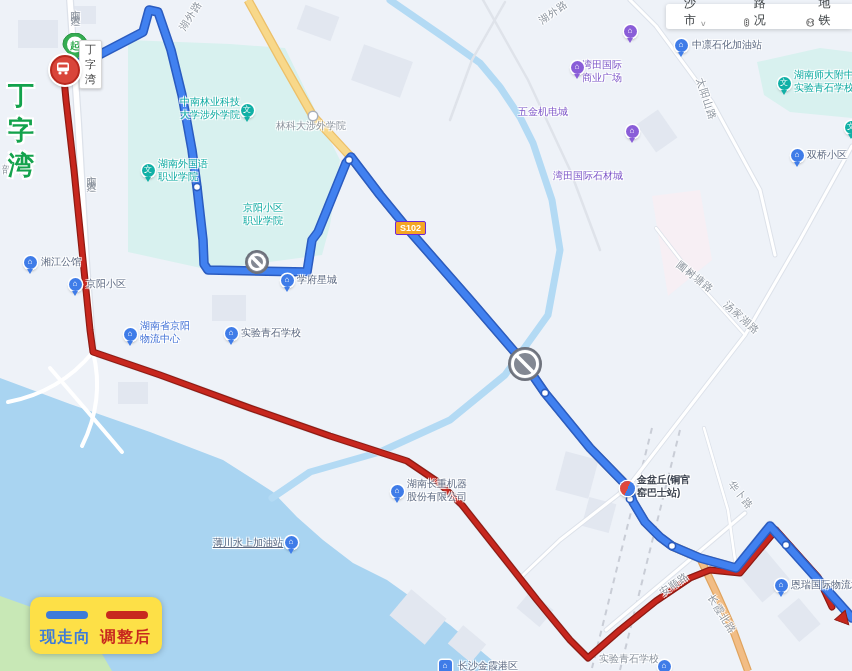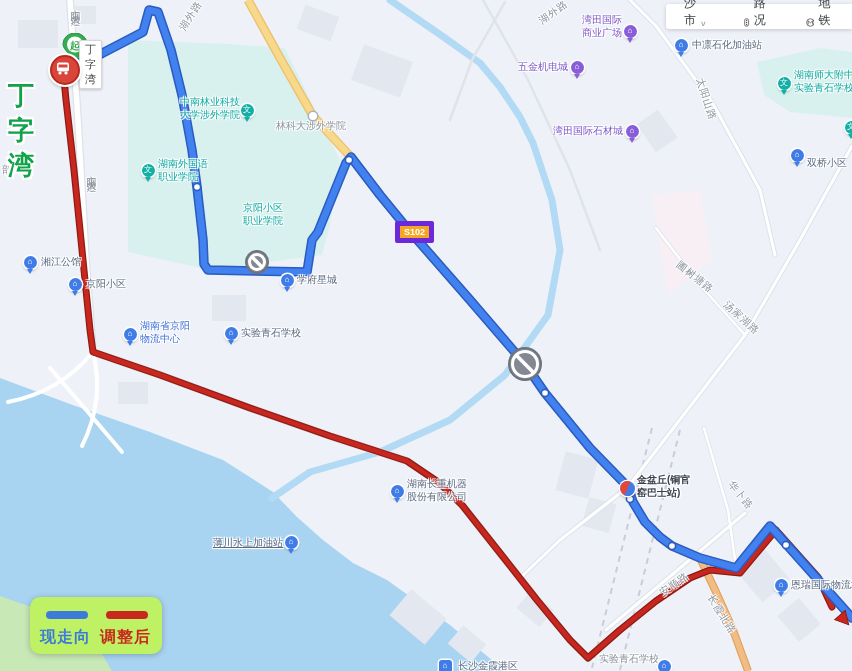--- a/index.html
+++ b/index.html
@@ -11,21 +11,21 @@
   .road-label{position:absolute;font-size:10px;color:#8a929c;white-space:nowrap;letter-spacing:1px;
     text-shadow:-1px -1px 0 #fff,1px -1px 0 #fff,-1px 1px 0 #fff,1px 1px 0 #fff;transform-origin:0 0;}
   .road-label.vertical{writing-mode:vertical-rl;letter-spacing:2px;}
   
   #poi-layer{position:absolute;left:0;top:0;z-index:3;}
   .poi-label{position:absolute;font-size:10px;line-height:13px;white-space:nowrap;
     text-shadow:-1px -1px 0 #fff,1px -1px 0 #fff,-1px 1px 0 #fff,1px 1px 0 #fff,0 0 3px #fff;}
   .poi-teal{color:#0aa9a0;}
   .poi-blue{color:#5b6880;}
   .poi-bluestrong{color:#3e6fd6;}
-  .poi-purple{color:#7d55c8;}
+  .poi-purple{color:#7d55c8;margin-top:45px;}
   .poi-gray{color:#8a929c;}
   .poi-dark{color:#3a414e;font-weight:bold;}
   .pin{position:absolute;width:13px;height:13px;border-radius:50%;
     box-shadow:0 0 0 1.5px #fff,0 2px 3px rgba(0,0,0,.35);z-index:4;}
   .pin::after{content:"";position:absolute;left:50%;top:100%;margin-left:-3px;
     border:3px solid transparent;border-top:5px solid currentColor;}
   .pin-glyph{position:absolute;inset:0;display:flex;align-items:center;justify-content:center;
     color:#fff;font-size:8px;line-height:1;}
   .pin--blue{background:#3f7ce8;color:#3f7ce8;}
   .pin--teal{background:#11b0a6;color:#11b0a6;}
@@ -37,24 +37,24 @@
   .pin--dot::after{display:none;}
   
   #markers{position:absolute;left:0;top:0;z-index:5;}
   #start-tooltip{position:absolute;left:79px;top:40px;background:#fff;border:1px solid #d6d6d6;
     border-radius:2px;padding:1px 5px;font-size:11px;color:#404040;box-shadow:0 1px 3px rgba(0,0,0,.2);}
   #terminus-name{position:absolute;left:8px;top:78px;font-size:26px;font-weight:bold;color:#13a24c;
     letter-spacing:3px;text-shadow:-2px -2px 0 #fff,2px -2px 0 #fff,-2px 2px 0 #fff,2px 2px 0 #fff,0 0 4px #fff;}
   #start-pin{position:absolute;left:62px;top:33px;width:26px;height:30px;}
   #bus-marker{position:absolute;left:50px;top:55px;width:26px;height:26px;border-radius:50%;
     background:#d9453a;border:2px solid #b8291f;box-shadow:0 0 0 2px #fff,0 2px 4px rgba(0,0,0,.4);}
-  #s102-badge{position:absolute;left:395px;top:221px;background:#f5a623;border:5px solid #6d28d9;
+  #s102-badge{position:absolute;left:395px;top:221px;background:#f5a623;border:1px solid #6d28d9;
     border-radius:2px;color:#fff;font-size:9px;padding:1px 4px;font-weight:bold;}
   
-  #legend{position:absolute;left:30px;top:597px;width:132px;height:57px;background:#bef264;
+  #legend{position:absolute;left:30px;top:597px;width:132px;height:57px;background:#fde047;
     border-radius:10px;box-shadow:0 1px 6px rgba(0,0,0,.25);z-index:6;}
   .legend-swatch{position:absolute;top:14px;width:42px;height:8px;border-radius:4px;}
   #legend-swatch-current{left:16px;background:#3d7bd9;}
   #legend-swatch-adjusted{left:76px;background:#c8281e;}
   .legend-text{position:absolute;top:30px;font-size:16px;font-weight:bold;letter-spacing:1px;}
   #legend-label-current{left:10px;color:#3d7bd9;}
   #legend-label-adjusted{left:70px;color:#c8281e;}
   
   #toolbar{position:absolute;left:666px;top:4px;width:186px;height:25px;background:#fff;
     border-radius:3px 0 0 3px;box-shadow:0 1px 4px rgba(0,0,0,.18);z-index:7;
@@ -260,21 +260,21 @@
       </div>
       <div class="pin pin--blue" style="left: 674.5px; top: 38.5px;">
         <span class="pin-glyph">⌂</span>
       </div>
       <div class="poi-label poi-blue" style="left: 692px; top: 38px;">
         <div>中凛石化加油站</div>
       </div>
       <div class="pin pin--blue" style="left: 790.5px; top: 148.5px;">
         <span class="pin-glyph">⌂</span>
       </div>
-      <div class="poi-label poi-blue" style="left: 807px; top: 156px;">
+      <div class="poi-label poi-blue" style="left: 807px; top: 148px;">
         <div>双桥小区</div>
       </div>
       <div class="pin pin--busstop" style="left: 619.5px; top: 480.5px;"></div>
       <div class="poi-label poi-dark" style="left: 637px; top: 473px;">
         <div>金盆丘(铜官</div>
         <div>窑巴士站)</div>
       </div>
       <div class="pin pin--blue" style="left: 390.5px; top: 484.5px;">
         <span class="pin-glyph">⌂</span>
       </div>

